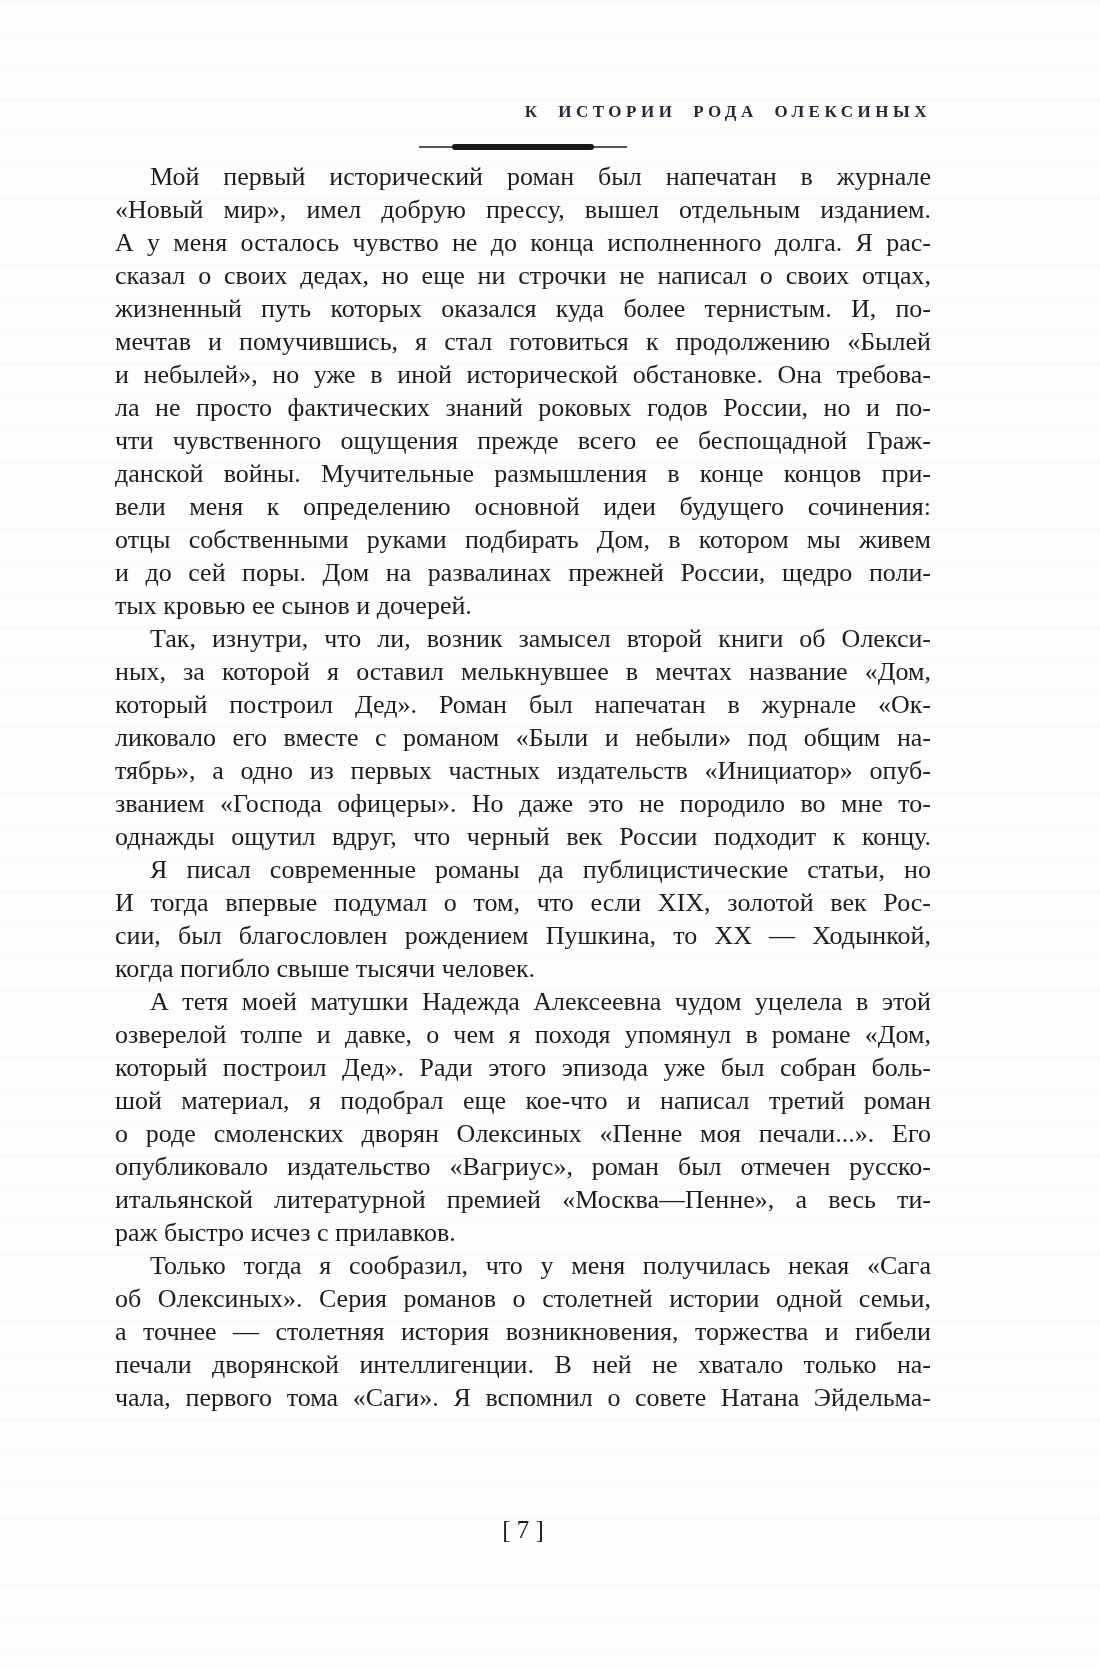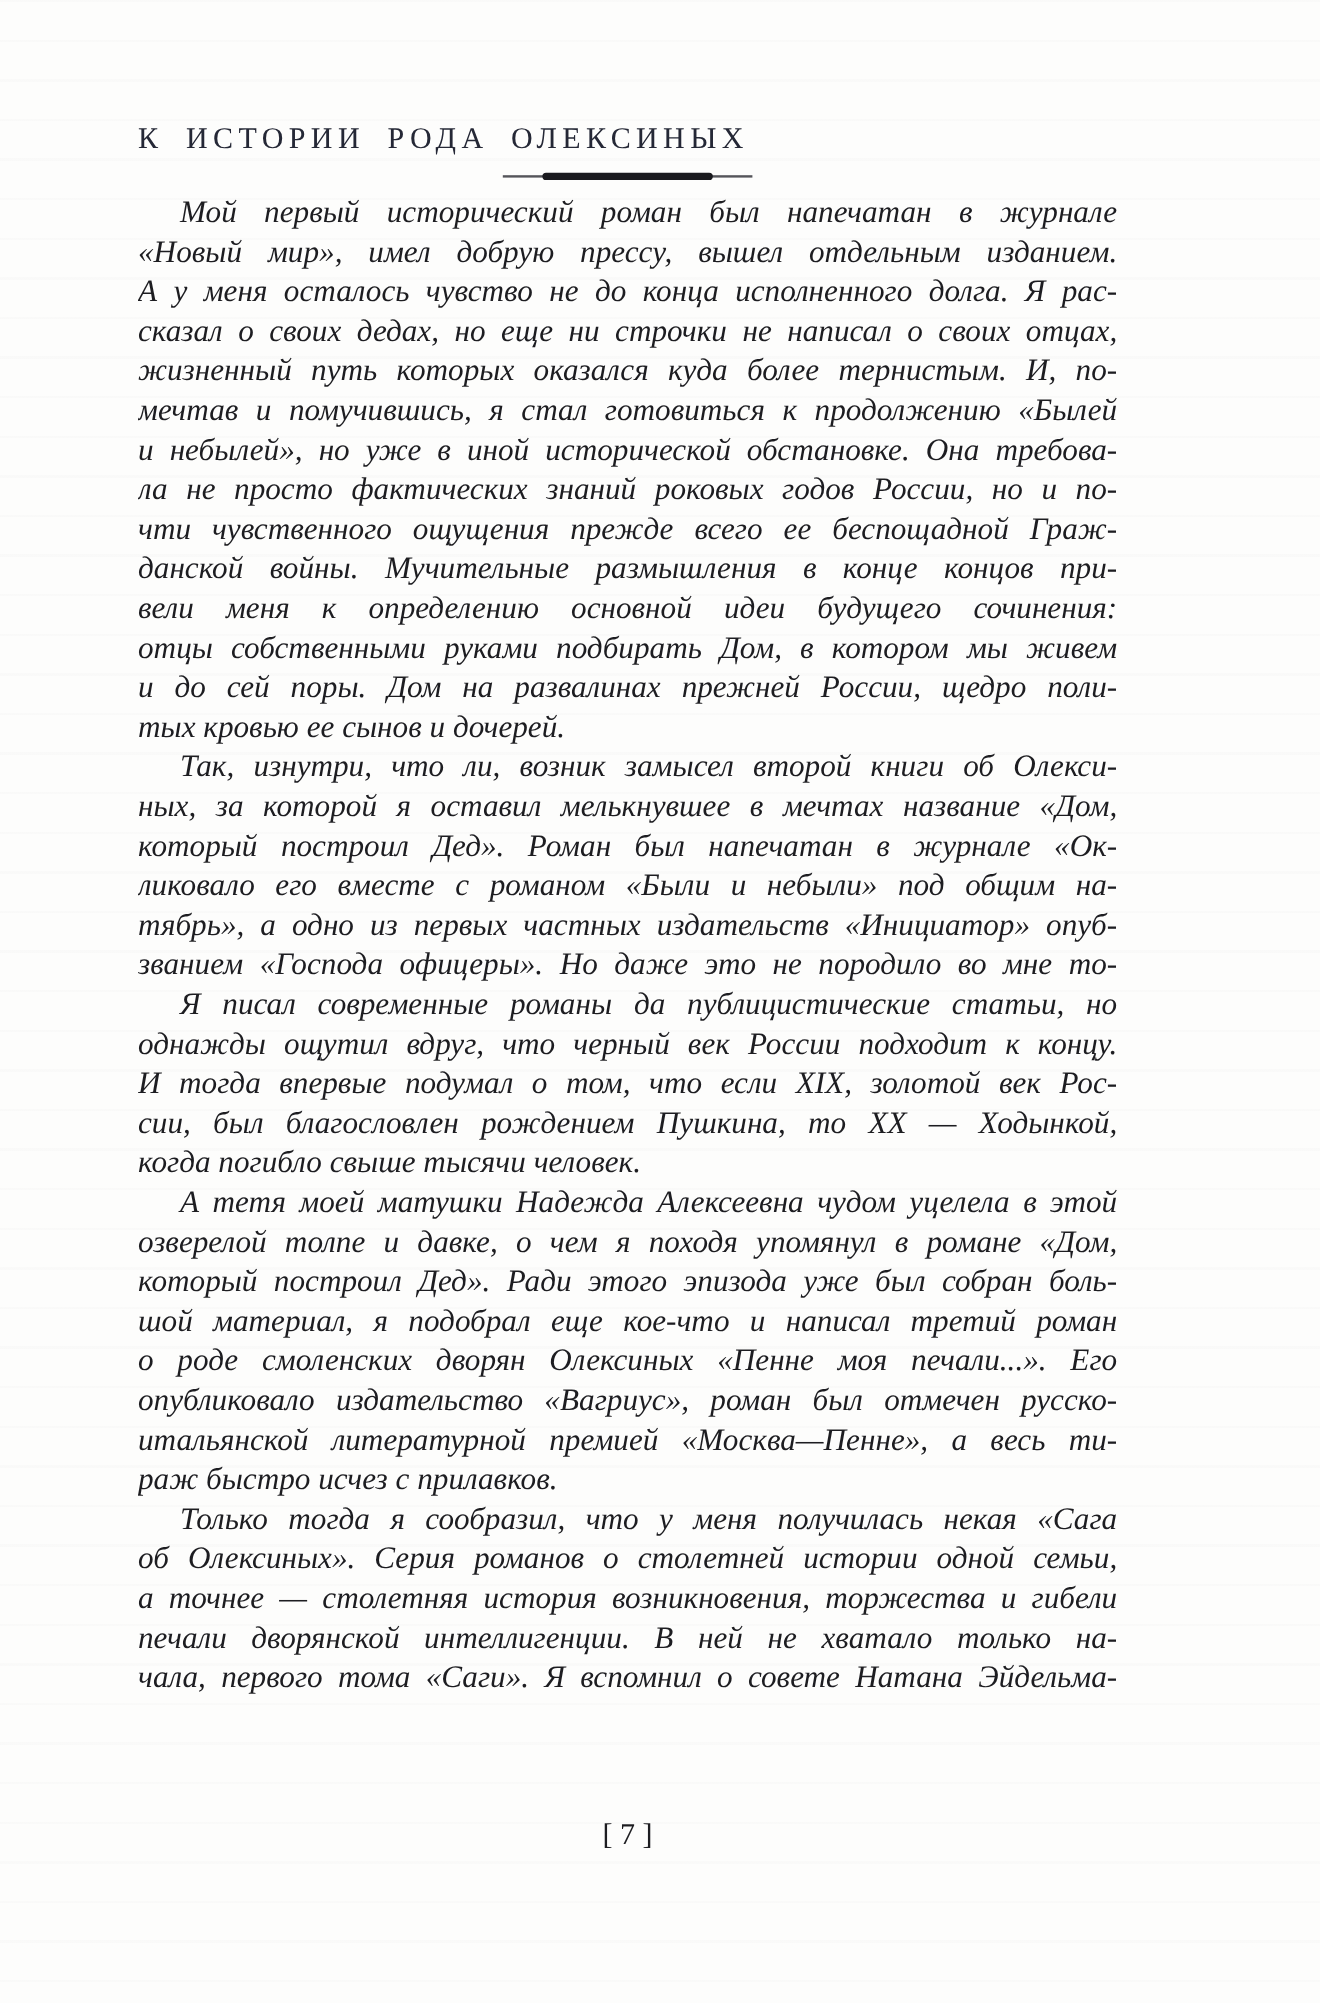--- a/index.html
+++ b/index.html
@@ -14,23 +14,23 @@
     position: absolute; inset: 0;
     background:
       repeating-linear-gradient(180deg,
         rgba(110,110,115,0.025) 0px, rgba(110,110,115,0.025) 2px,
         rgba(0,0,0,0) 2px, rgba(0,0,0,0) 33px),
       #fdfdfc;
   }
   .chapter-header {
     position: absolute;
     top: 102px; left: 115px; width: 816px;
-    text-align: left;
-    font-weight: normal;
-    font-size: 25px;
+    text-align: right;
+    font-weight: bold;
+    font-size: 17px;
     letter-spacing: 4.5px;
     word-spacing: 8px;
     color: #252836;
   }
   .ornament-wrap {
     position: absolute;
     top: 144px; left: 115px; width: 816px;
     display: flex; justify-content: center;
   }
   .ornament-rule {
@@ -47,21 +47,20 @@
     position: absolute; left: 33px; top: 0; width: 142px; height: 6px;
     background: #1a1a1e;
     border-radius: 3px;
   }
   .text-column {
     position: absolute;
     top: 160px; left: 115px; width: 816px;
     font-size: 26px;
     line-height: 33px;
     color: #1d1d21;
-    font-style: italic;
   }
   .line {
     text-align: justify;
     text-align-last: justify;
     -moz-text-align-last: justify;
     white-space: normal;
     overflow: hidden;
     height: 33px;
   }
   .line.last {
@@ -103,22 +102,22 @@
       <div class="line">вели меня к определению основной идеи будущего сочинения:</div>
       <div class="line">отцы собственными руками подбирать Дом, в котором мы живем</div>
       <div class="line">и до сей поры. Дом на развалинах прежней России, щедро поли-</div>
       <div class="line last">тых кровью ее сынов и дочерей.</div>
       <div class="line indent">Так, изнутри, что ли, возник замысел второй книги об Олекси-</div>
       <div class="line">ных, за которой я оставил мелькнувшее в мечтах название «Дом,</div>
       <div class="line">который построил Дед». Роман был напечатан в журнале «Ок-</div>
       <div class="line">ликовало его вместе с романом «Были и небыли» под общим на-</div>
       <div class="line">тябрь», а одно из первых частных издательств «Инициатор» опуб-</div>
       <div class="line">званием «Господа офицеры». Но даже это не породило во мне то-</div>
+      <div class="line">однажды ощутил вдруг, что черный век России подходит к концу.</div>
       <div class="line indent">Я писал современные романы да публицистические статьи, но</div>
-      <div class="line">однажды ощутил вдруг, что черный век России подходит к концу.</div>
       <div class="line">И тогда впервые подумал о том, что если XIX, золотой век Рос-</div>
       <div class="line">сии, был благословлен рождением Пушкина, то XX — Ходынкой,</div>
       <div class="line last">когда погибло свыше тысячи человек.</div>
       <div class="line indent">А тетя моей матушки Надежда Алексеевна чудом уцелела в этой</div>
       <div class="line">озверелой толпе и давке, о чем я походя упомянул в романе «Дом,</div>
       <div class="line">который построил Дед». Ради этого эпизода уже был собран боль-</div>
       <div class="line">шой материал, я подобрал еще кое-что и написал третий роман</div>
       <div class="line">о роде смоленских дворян Олексиных «Пенне моя печали...». Его</div>
       <div class="line">опубликовало издательство «Вагриус», роман был отмечен русско-</div>
       <div class="line">итальянской литературной премией «Москва—Пенне», а весь ти-</div>

